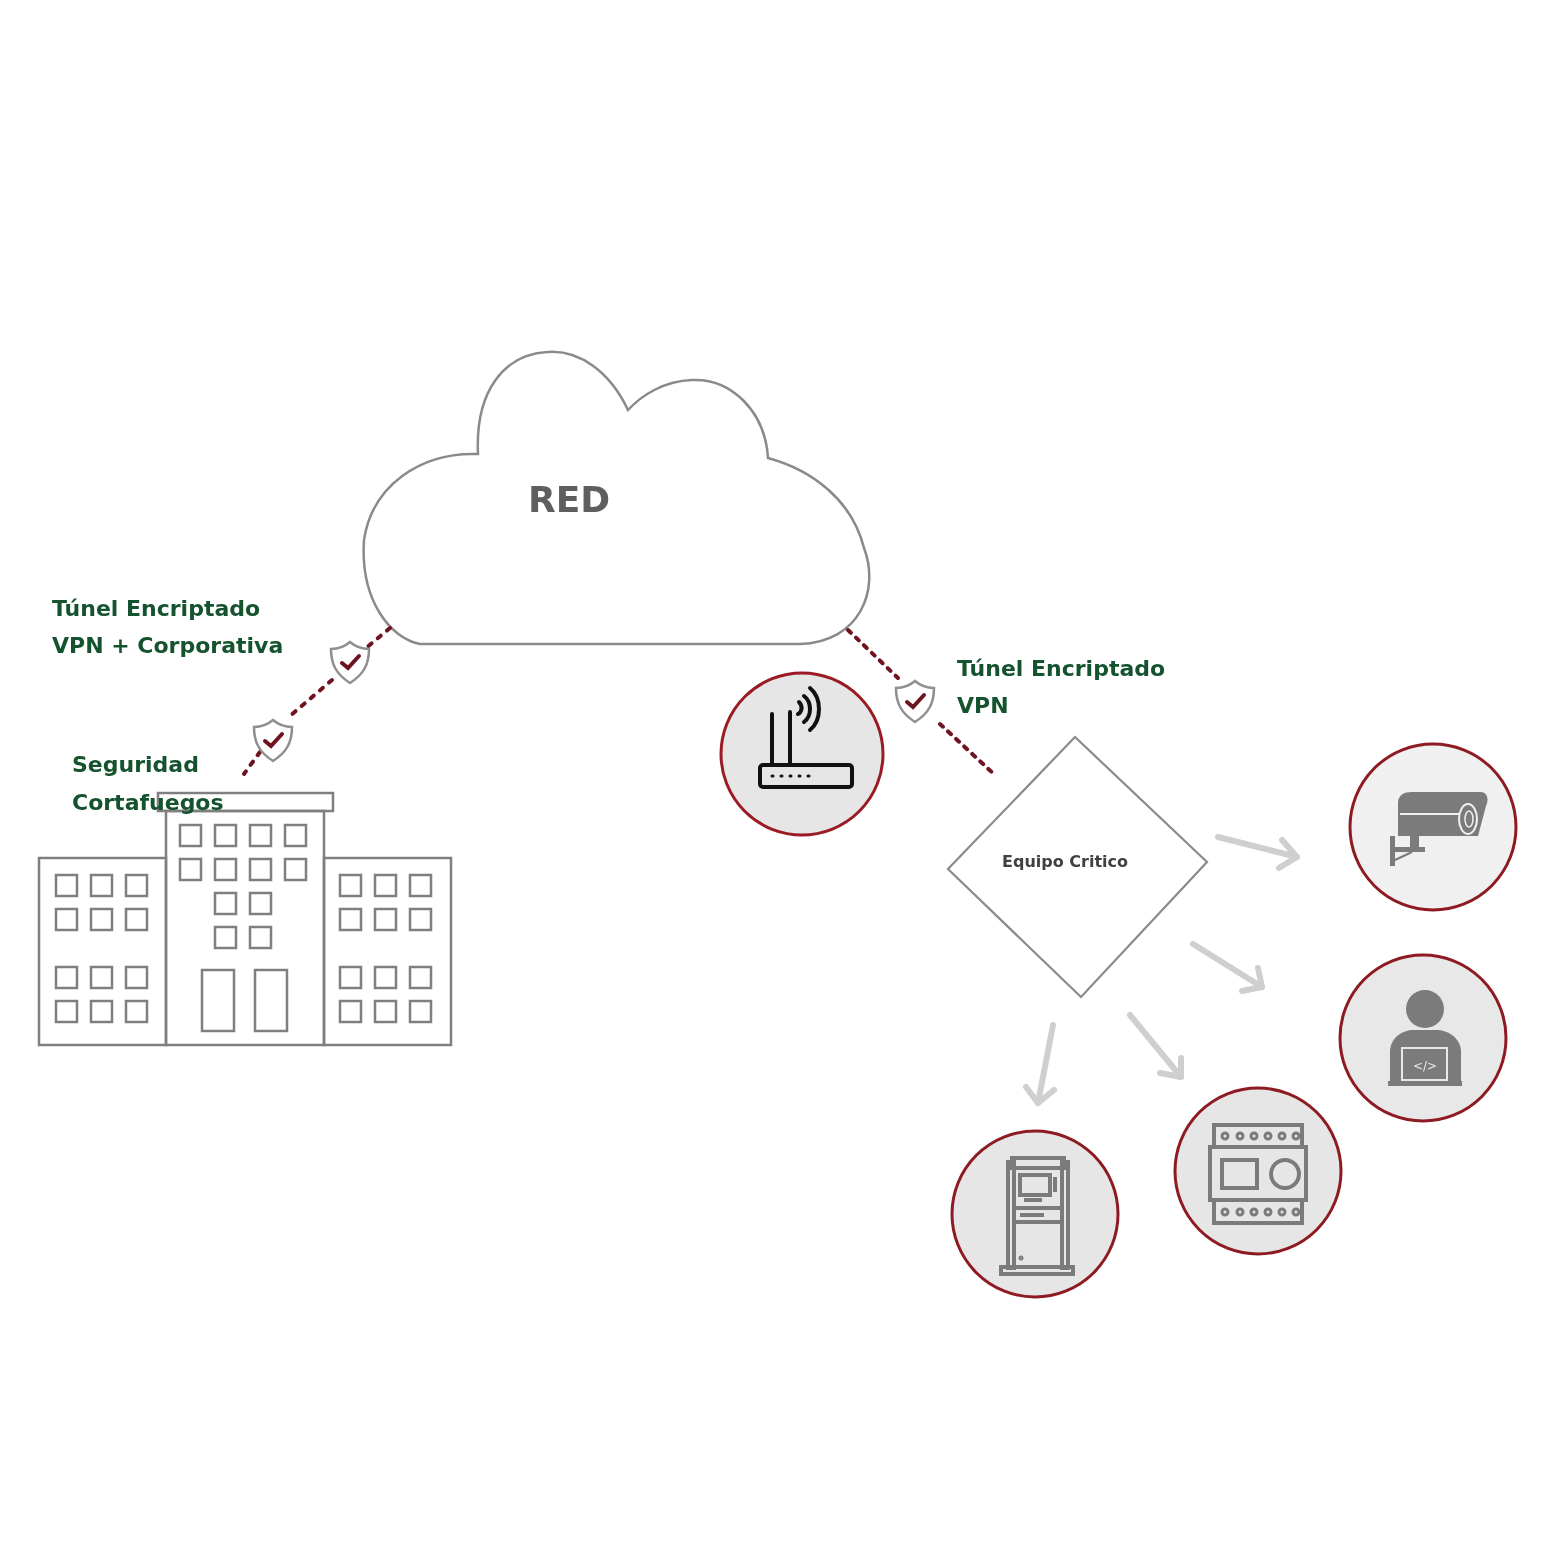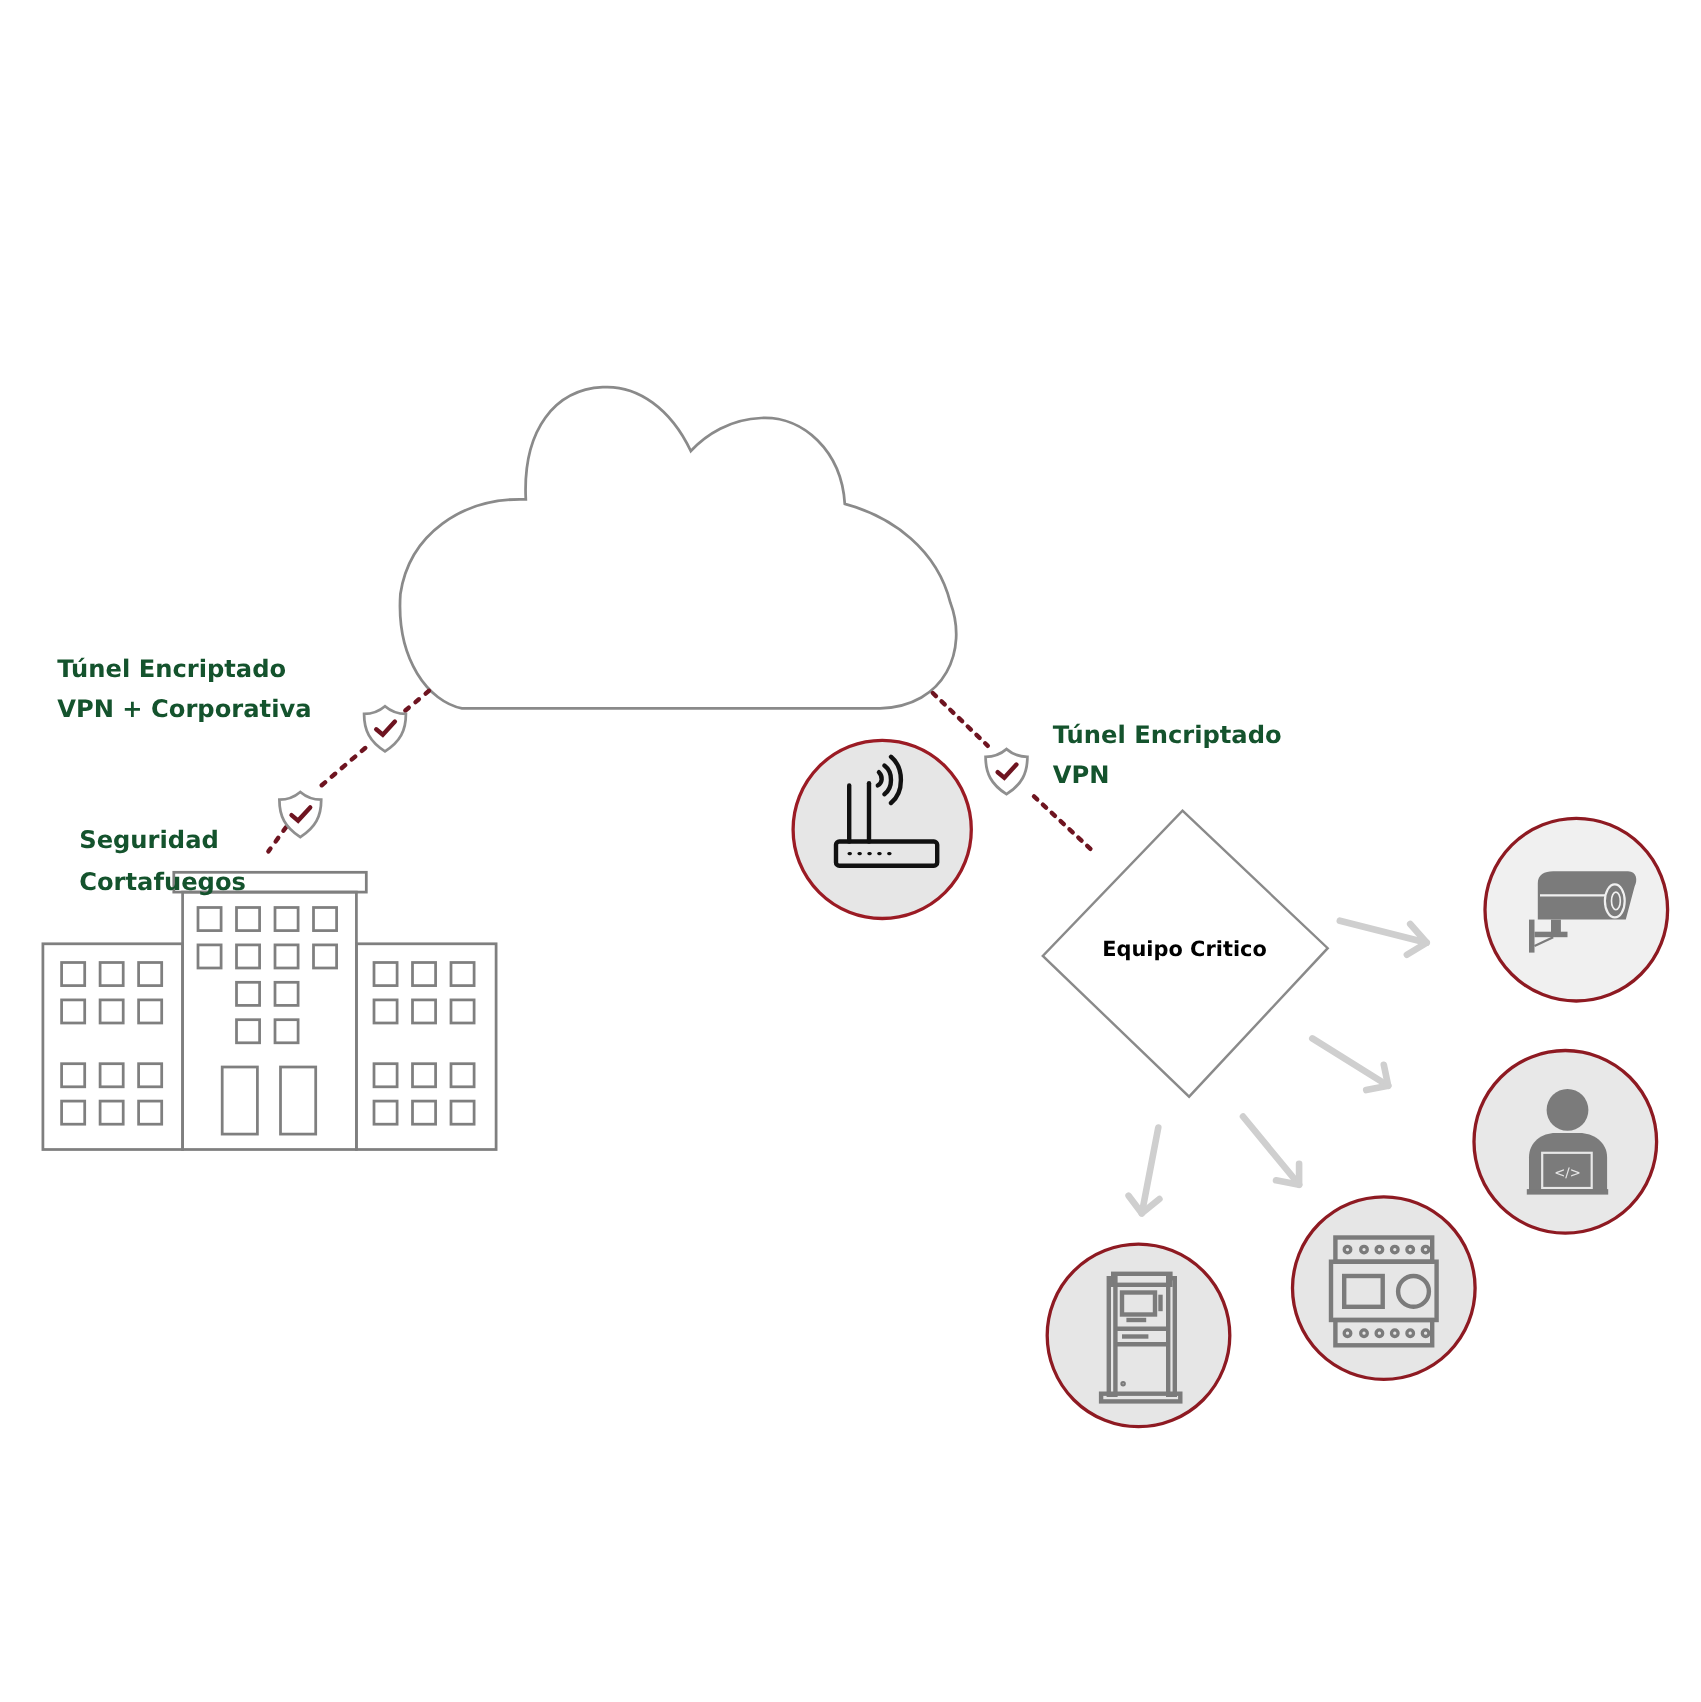--- a/index.html
+++ b/index.html
@@ -5,21 +5,21 @@
   html, body { margin:0; padding:0; background:#ffffff; }
   body { width:1546px; height:1547px; position:relative; overflow:hidden;
          font-family:"DejaVu Sans", sans-serif; }
   svg.stage { position:absolute; left:0; top:0; }
   .lbl { position:absolute; color:#14532d; font-weight:bold; font-family:"DejaVu Sans", sans-serif; white-space:nowrap; }
   .lbl span { display:block; }
   .l-tunnel-left { left:52px; top:590px; font-size:22px; line-height:37px; }
   .l-corp { left:72px; top:746px; font-size:22px; line-height:38px; }
   .l-tunnel-right { left:957px; top:650px; font-size:22px; line-height:37px; }
   .l-cloud { left:528px; top:470px; font-size:36px; line-height:59px; color:#5f5f5f; }
-  .l-diamond { left:1002px; top:852px; font-size:19px; color:#000000; }
+  .l-diamond { left:1002px; top:852px; font-size:16px; color:#404040; }
 </style>
 </head>
 <body>
 
 <svg class="stage" width="1546" height="1547" viewBox="0 0 1546 1547">
 
   <path d="M420,644 L800,644 C860,642 880,590 864,548 C852,500 812,470 768,458 C765,410 730,378 692,380 C664,381 642,395 628,410 C610,372 580,350 548,352 C505,354 475,390 478,454 C420,452 372,486 364,540 C360,600 390,638 420,644 Z" fill="#ffffff" stroke="#8a8a8a" stroke-width="2.5"></path>
 
   <line x1="390" y1="628" x2="366" y2="648" stroke="#6e1420" stroke-width="4" stroke-dasharray="4,8" stroke-linecap="round"></line>
   <line x1="332" y1="680" x2="290" y2="716" stroke="#6e1420" stroke-width="4" stroke-dasharray="4,8" stroke-linecap="round"></line>
@@ -190,20 +190,21 @@
       <line x1="1014" y1="1208" x2="1062" y2="1208"></line>
       <line x1="1020" y1="1215" x2="1044" y2="1215"></line>
       <line x1="1014" y1="1222" x2="1062" y2="1222"></line>
       <rect x="1001" y="1267" width="72" height="7"></rect>
       <circle cx="1021" cy="1258" r="1.5" stroke-width="2"></circle>
     </g>
   </g>
 </svg>
 
 <div class="lbl l-cloud">
+  <span>RED</span>
 </div>
 
 <div class="lbl l-tunnel-left">
   <span>Túnel Encriptado</span>
   <span>VPN + Corporativa</span>
 </div>
 
 <div class="lbl l-corp">
   <span>Seguridad</span>
   <span>Cortafuegos</span>

